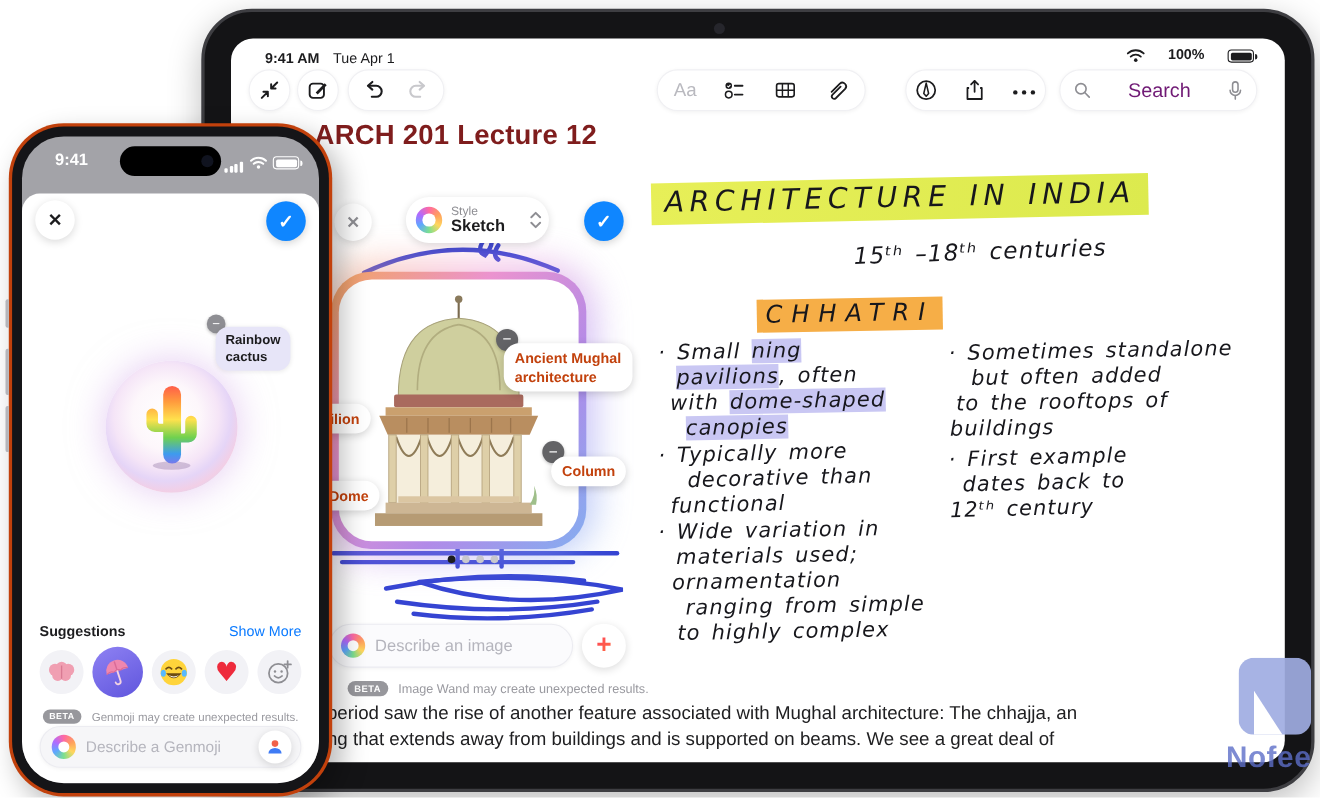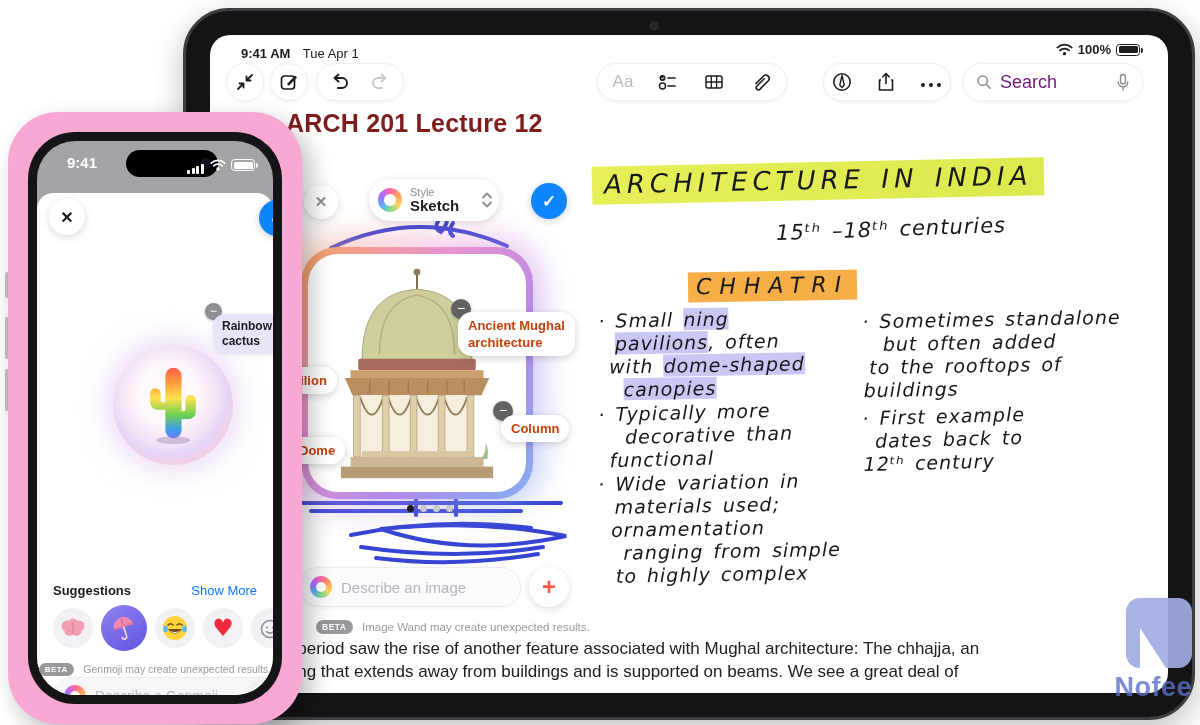--- a/index.html
+++ b/index.html
@@ -19,21 +19,21 @@
   .sb-text { font-size:13px; color:#1c1c1e; font-weight:bold; }
   .sb-date { font-weight:normal; color:#1c1c1e; margin-left:8px; }
   .batt { display:inline-block; width:24px; height:12px; border:1.5px solid #1c1c1e;
     border-radius:3.5px; position:relative; vertical-align:-2px; }
   .batt::before { content:""; position:absolute; inset:1.5px; background:#1c1c1e; border-radius:1.5px; }
   .batt::after { content:""; position:absolute; right:-4px; top:3px; width:2.5px; height:5px;
     background:#1c1c1e; border-radius:0 2px 2px 0; }
   .batt.white { border-color:#fff; } .batt.white::before{ background:#fff; } .batt.white::after{ background:#fff; }
 
   .tb-btn { height:38px; background:#fff; border:1px solid #f0f0f3; border-radius:19px;
-    box-shadow:0 1px 4px rgba(0,0,0,.06); display:flex; align-items:center; justify-content:center; }
+    box-shadow:0 1px 4px rgba(0,0,0,.06); display:flex; align-items:center; justify-content:center;text-align:center; }
   .tb-ic { width:22px; height:22px; display:block; }
   .dots3 span { display:inline-block; width:4px; height:4px; border-radius:50%; background:#1c1c1e; margin:0 2px; }
 
   .search-pill { display:flex; align-items:center; gap:8px; padding:0 12px; }
   .search-txt { color:#701a75; font-size:18px; flex:1; }
 
   .note-title { font-size:25px; font-weight:bold; color:#7f1d1d; letter-spacing:.2px; }
   .note-body { font-size:17px; color:#202022; line-height:23px; }
 
   
@@ -68,21 +68,21 @@
     box-shadow:0 1px 4px rgba(0,0,0,.05); }
   .ph-txt { color:#b5b5bd; font-size:15px; flex:1; white-space:nowrap; }
   .beta-badge { display:inline-block; background:#97979c; color:#fff; font-size:8.5px;
     font-weight:bold; border-radius:8px; padding:2px 6px; letter-spacing:.5px; vertical-align:1px; }
   .beta-note { color:#9a9aa0; font-size:11.5px; margin-left:5px; }
   .pg-dots { display:flex; gap:6px; } .pg-dots .dot { width:7px; height:7px; border-radius:50%; background:#c8c8cd; }
   .pg-dots .dot.active { background:#1c1c1e; }
 
   
   .iphone { left:8px; top:112px; width:294px; height:612px; border-radius:50px;
-    background:#f9a8d4; padding:20px; z-index:5; box-shadow:8px 10px 24px rgba(0,0,0,.28); }
+    background:#c2410c; padding:3px; z-index:5; box-shadow:8px 10px 24px rgba(0,0,0,.28); }
   .iphone-bezel { width:100%; height:100%; border-radius:47px; background:#151518; padding:9px; }
   .iphone-screen { position:relative; width:100%; height:100%; border-radius:38px;
     overflow:hidden; background:#a3a3a8; }
   .island { background:#000; border-radius:14px; }
   .island .cam { position:absolute; right:7px; top:8px; width:11px; height:11px;
     border-radius:50%; background:#10131f; }
   .ph-status { color:#fff; font-size:15px; font-weight:bold; }
   .sig-bars span { display:inline-block; width:3px; background:#fff; border-radius:1px;
     margin-right:1.5px; vertical-align:bottom; }
   .sheet { background:#fff; border-radius:16px 16px 0 0; }
@@ -112,21 +112,21 @@
 <div class="stage">
 
   <div class="abs ipad">
     <div class="abs ipad-cam"></div>
     <div class="ipad-screen">
 
       <div class="abs" style="left:31px; top:9px;">
         <span class="sb-text">9:41 AM</span>
         <span class="sb-text sb-date">Tue Apr 1</span>
       </div>
-      <div class="abs" style="right:28px; top:7px; display:flex; align-items:center; gap:5px;">
+      <div class="abs" style="right:28px; top:7px; display:flex; align-items:flex-end; gap:21px;">
         <svg class="tb-ic" style="width:17px;height:13px;" viewBox="0 0 20 15">
           <path d="M1.5 5.2 A12.5 12.5 0 0 1 18.5 5.2" fill="none" stroke="#1c1c1e" stroke-width="2" stroke-linecap="round"></path>
           <path d="M4.6 8.6 A8 8 0 0 1 15.4 8.6" fill="none" stroke="#1c1c1e" stroke-width="2" stroke-linecap="round"></path>
           <circle cx="10" cy="12.4" r="1.9" fill="#1c1c1e"></circle>
         </svg>
         <span class="sb-text">100%</span>
         <span class="batt"></span>
       </div>
 
       <div class="abs tb-btn" style="left:16px; top:28px; width:38px;">

